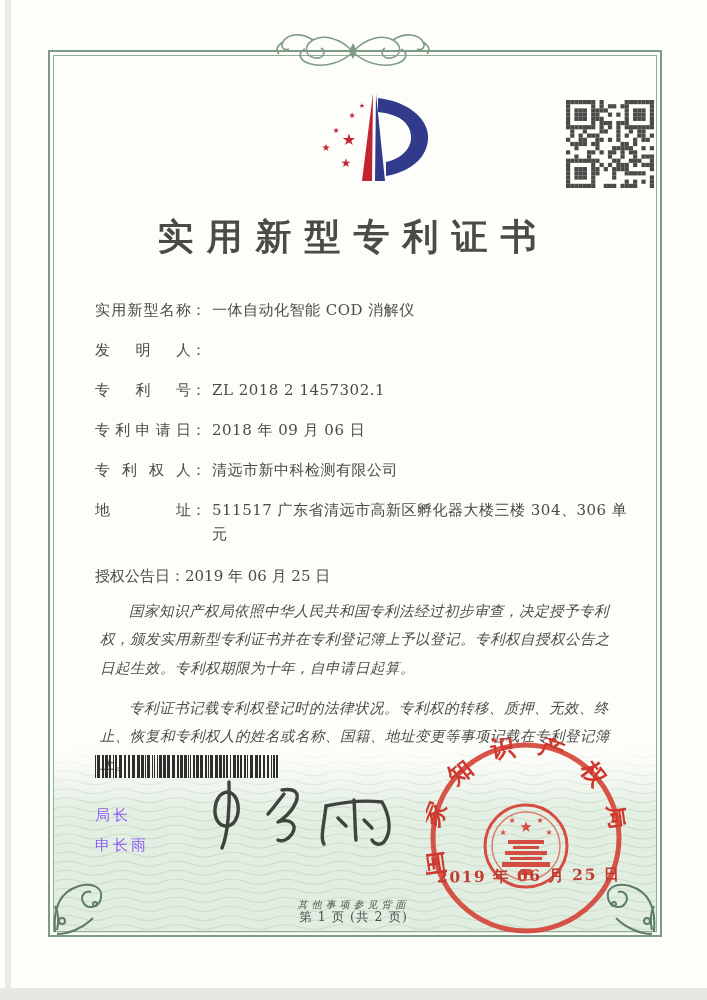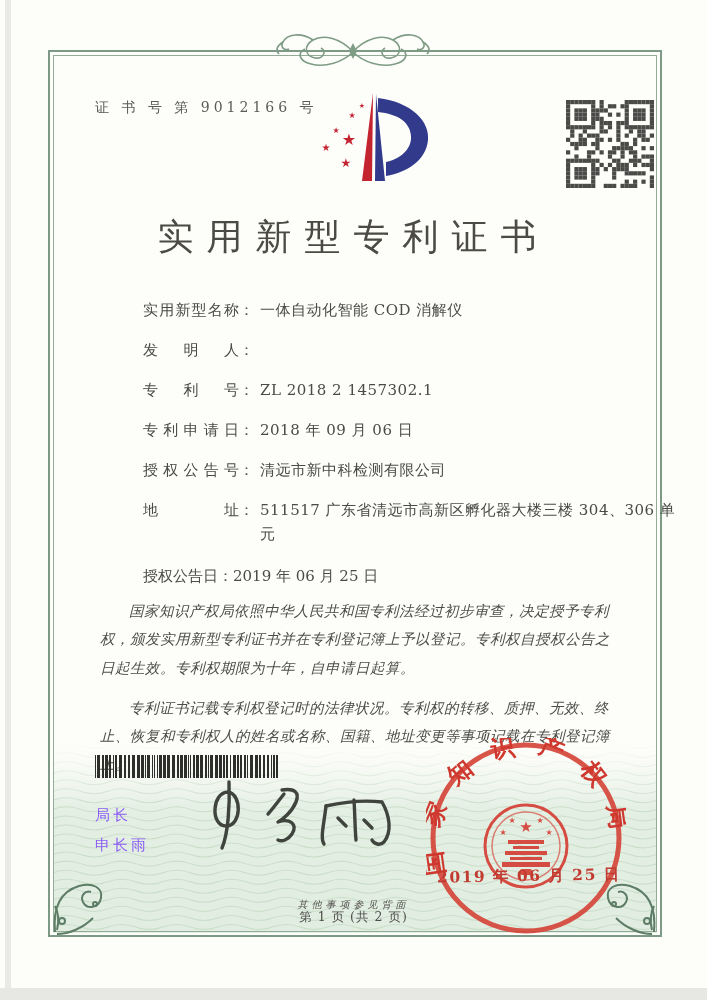--- a/index.html
+++ b/index.html
@@ -17,23 +17,23 @@
         background:linear-gradient(180deg,rgba(230,241,230,0) 0%,rgba(228,240,228,.7) 16%,#e4efe3 38%,#e1ede1 100%);}
   .band svg{position:absolute;left:0;top:0;width:100%;height:100%;}
   .band .fade{position:absolute;left:0;top:0;width:100%;height:34%;
         background:linear-gradient(180deg,#fdfdfa 0%,rgba(253,253,250,0) 100%);}
   .ornament{position:absolute;}
   
   .cert-no{position:absolute;left:95px;top:99px;font-size:14px;letter-spacing:4px;color:#5a5a56;}
   .logo{position:absolute;left:312px;top:88px;}
   .qr{position:absolute;left:566px;top:100px;}
   .title{position:absolute;left:0;top:213px;width:100%;text-align:center;
-         font-size:36px;font-weight:400;letter-spacing:13px;color:#4b4a45;}
-  
-  .fields{position:absolute;left:95px;top:298px;width:540px;font-size:15px;color:#4a4a46;margin-left:48px;}
+         font-size:36px;font-weight:700;letter-spacing:13px;color:#4b4a45;}
+  
+  .fields{position:absolute;left:95px;top:298px;width:540px;font-size:15px;color:#4a4a46;}
   .frow{display:flex;margin-bottom:16px;line-height:24px;}
   .flabel{flex:0 0 96px;text-align:justify;text-align-last:justify;}
   .fcolon{flex:0 0 auto;margin-right:6px;}
   .fval{flex:1 1 auto;letter-spacing:.5px;}
   .grant-row{display:flex;margin-top:18px;line-height:24px;}
   .gpair{white-space:nowrap;}
   .gpair.first{width:300px;}
   
   .paras{position:absolute;left:88px;top:585px;width:536px;font-size:14.5px;line-height:1.95;
          font-style:italic;color:#4c4c48;letter-spacing:.5px;}
@@ -117,21 +117,20 @@
   <svg class="ornament" style="left:598px;top:876px" width="62" height="62" viewBox="0 0 62 62">
     <g stroke="#5e7d66" stroke-width="2" fill="none" transform="translate(62,0) scale(-1,1)">
       <path d="M6,56 C4,34 10,16 30,10 C44,6 54,12 52,22 C50,32 38,34 34,26 C31,20 36,14 42,16"></path>
       <path d="M8,58 C20,58 34,52 44,42"></path>
       <path d="M6,30 C10,38 10,46 8,54"></path>
       <circle cx="13" cy="45" r="3"></circle>
       <circle cx="46" cy="28" r="2"></circle>
     </g>
   </svg>
 
-  <div class="cert-no">证 书 号 第 9012166 号</div>
 
   <svg class="logo" width="135" height="102" viewBox="0 0 135 102">
     <g fill="#c32430" font-family="DejaVu Sans, sans-serif" text-anchor="middle">
       <text x="40" y="30" font-size="8">★</text>
       <text x="50" y="20" font-size="7">★</text>
       <text x="24" y="45" font-size="8">★</text>
       <text x="37" y="57" font-size="16">★</text>
       <text x="14" y="63" font-size="10">★</text>
       <text x="34" y="79" font-size="12">★</text>
     </g>
@@ -386,21 +385,21 @@
       <span class="flabel">专利号</span>
         <span class="fcolon">：</span>
         <span class="fval">ZL 2018 2 1457302.1</span>
     </div>
     <div class="frow">
       <span class="flabel">专利申请日</span>
         <span class="fcolon">：</span>
         <span class="fval">2018 年 09 月 06 日</span>
     </div>
     <div class="frow">
-      <span class="flabel">授权公告号</span>
+      <span class="flabel">专利权人</span>
         <span class="fcolon">：</span>
         <span class="fval">清远市新中科检测有限公司</span>
     </div>
     <div class="frow">
       <span class="flabel">地址</span>
         <span class="fcolon">：</span>
         <span class="fval">511517 广东省清远市高新区孵化器大楼三楼 304、306 单元</span>
     </div>
     <div class="grant-row">
       <span class="gpair first"><span>授权公告日</span><span>：</span><span>2019 年 06 月 25 日</span></span>

